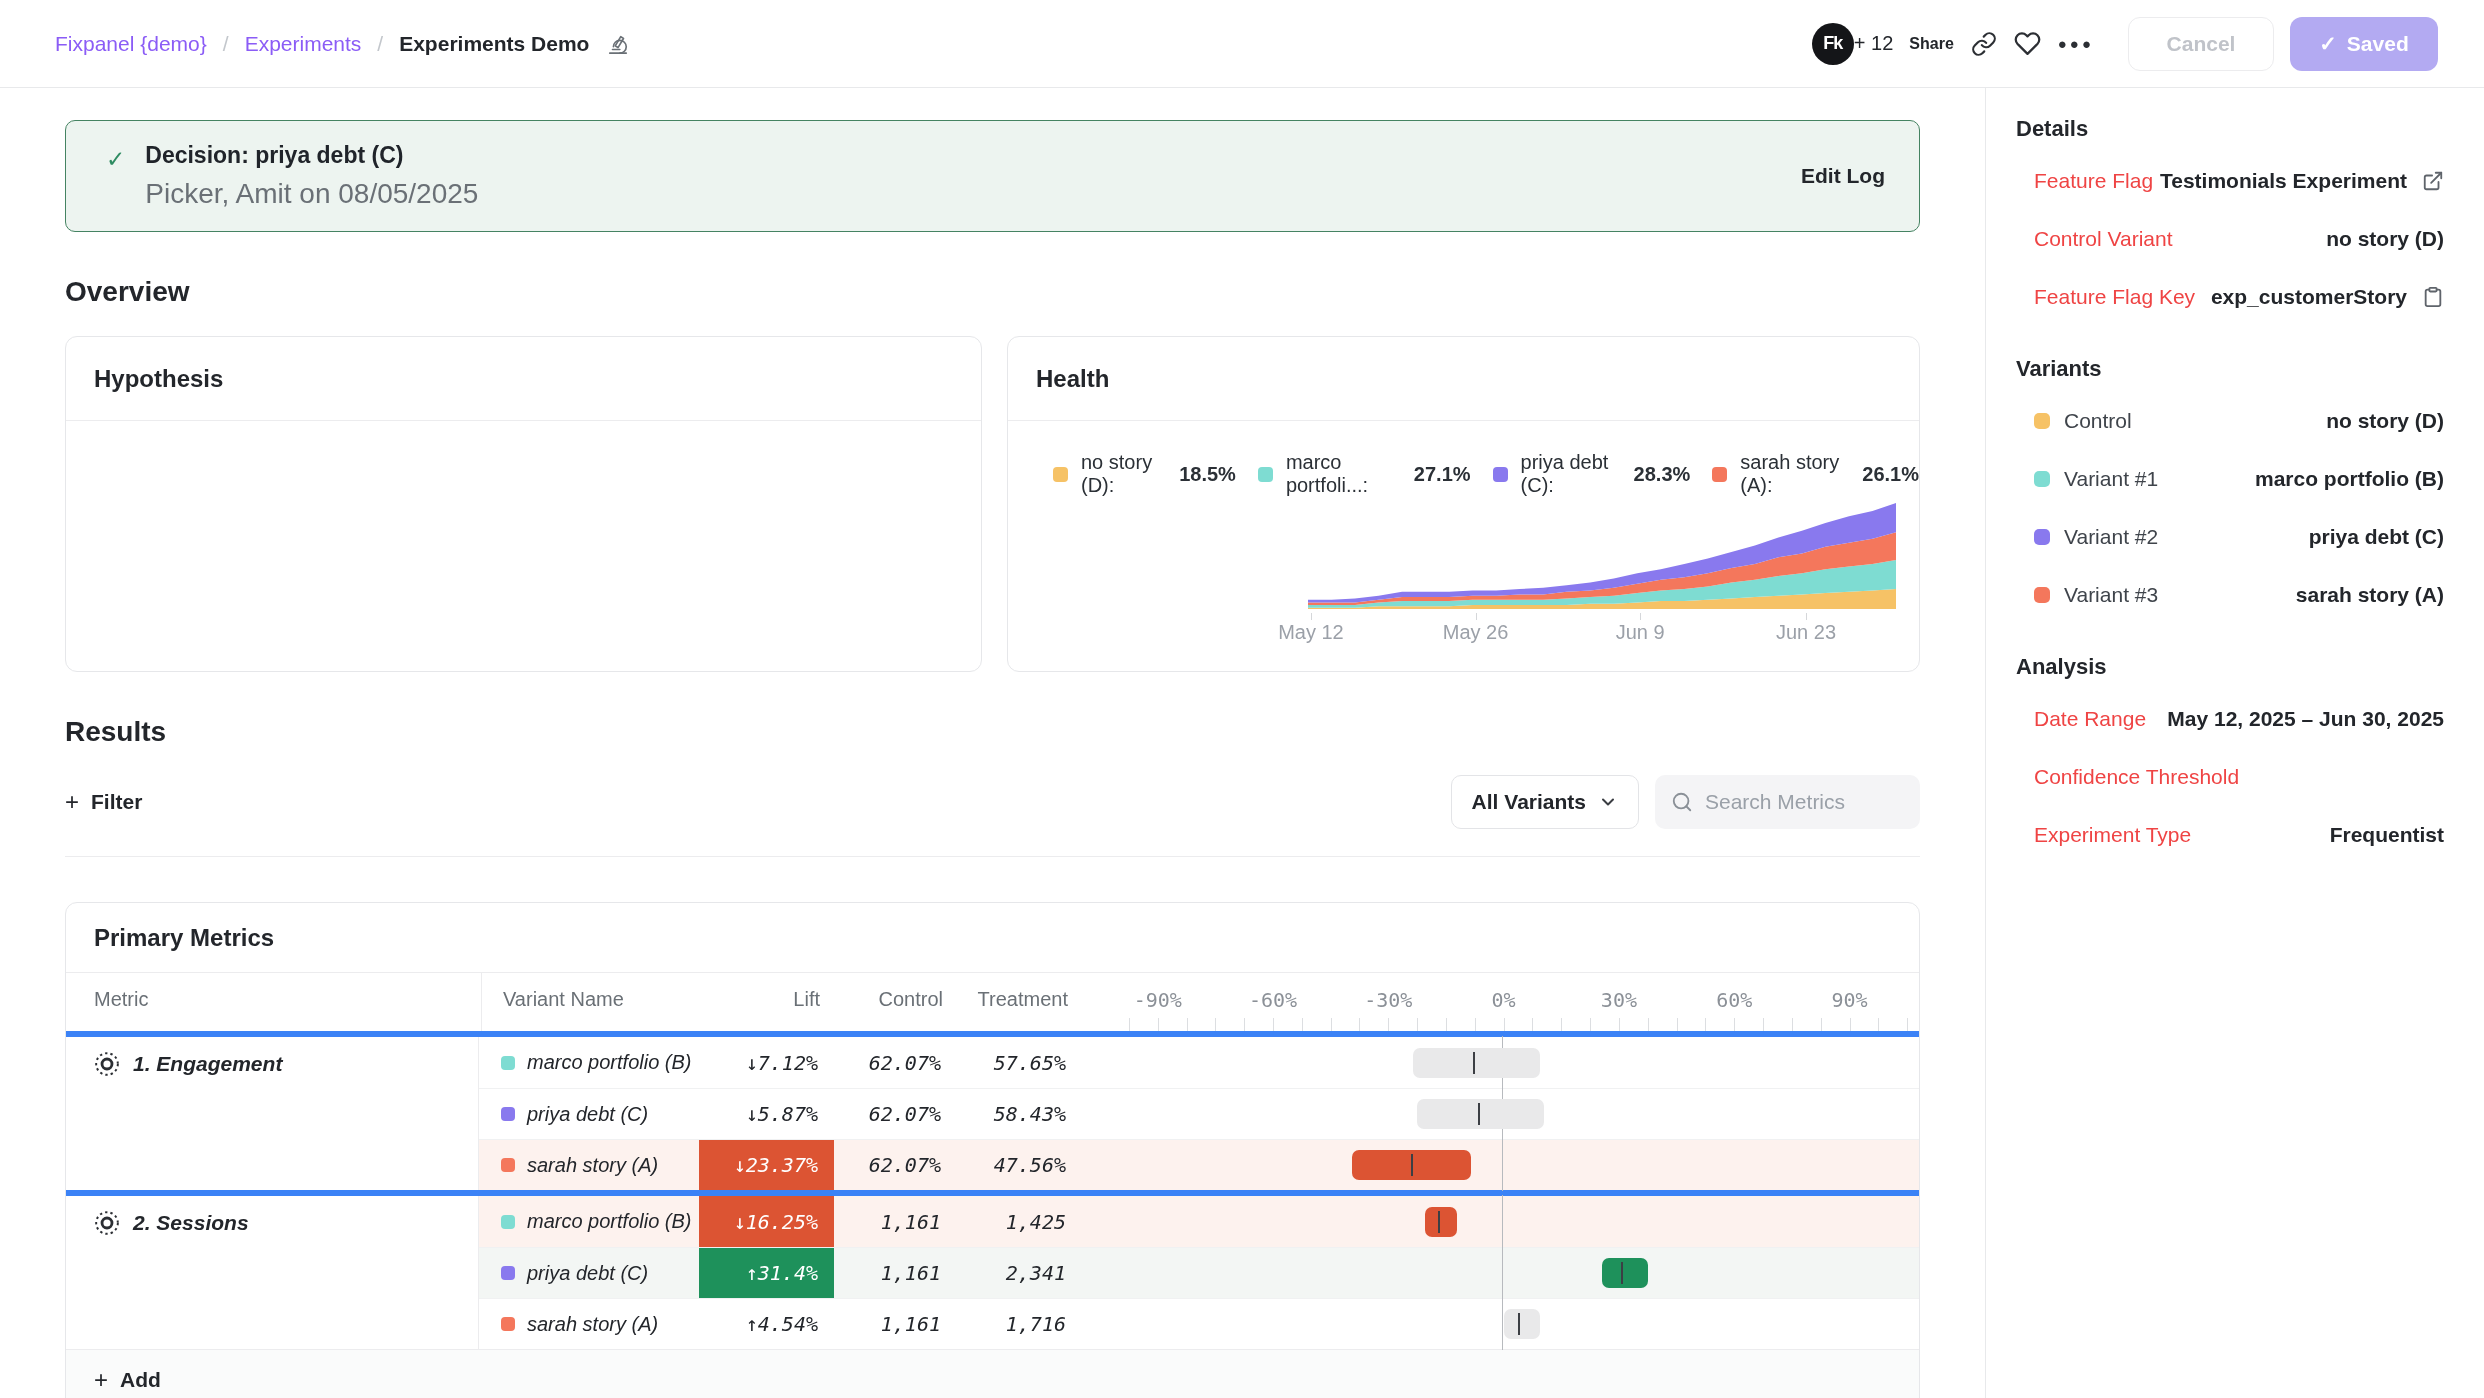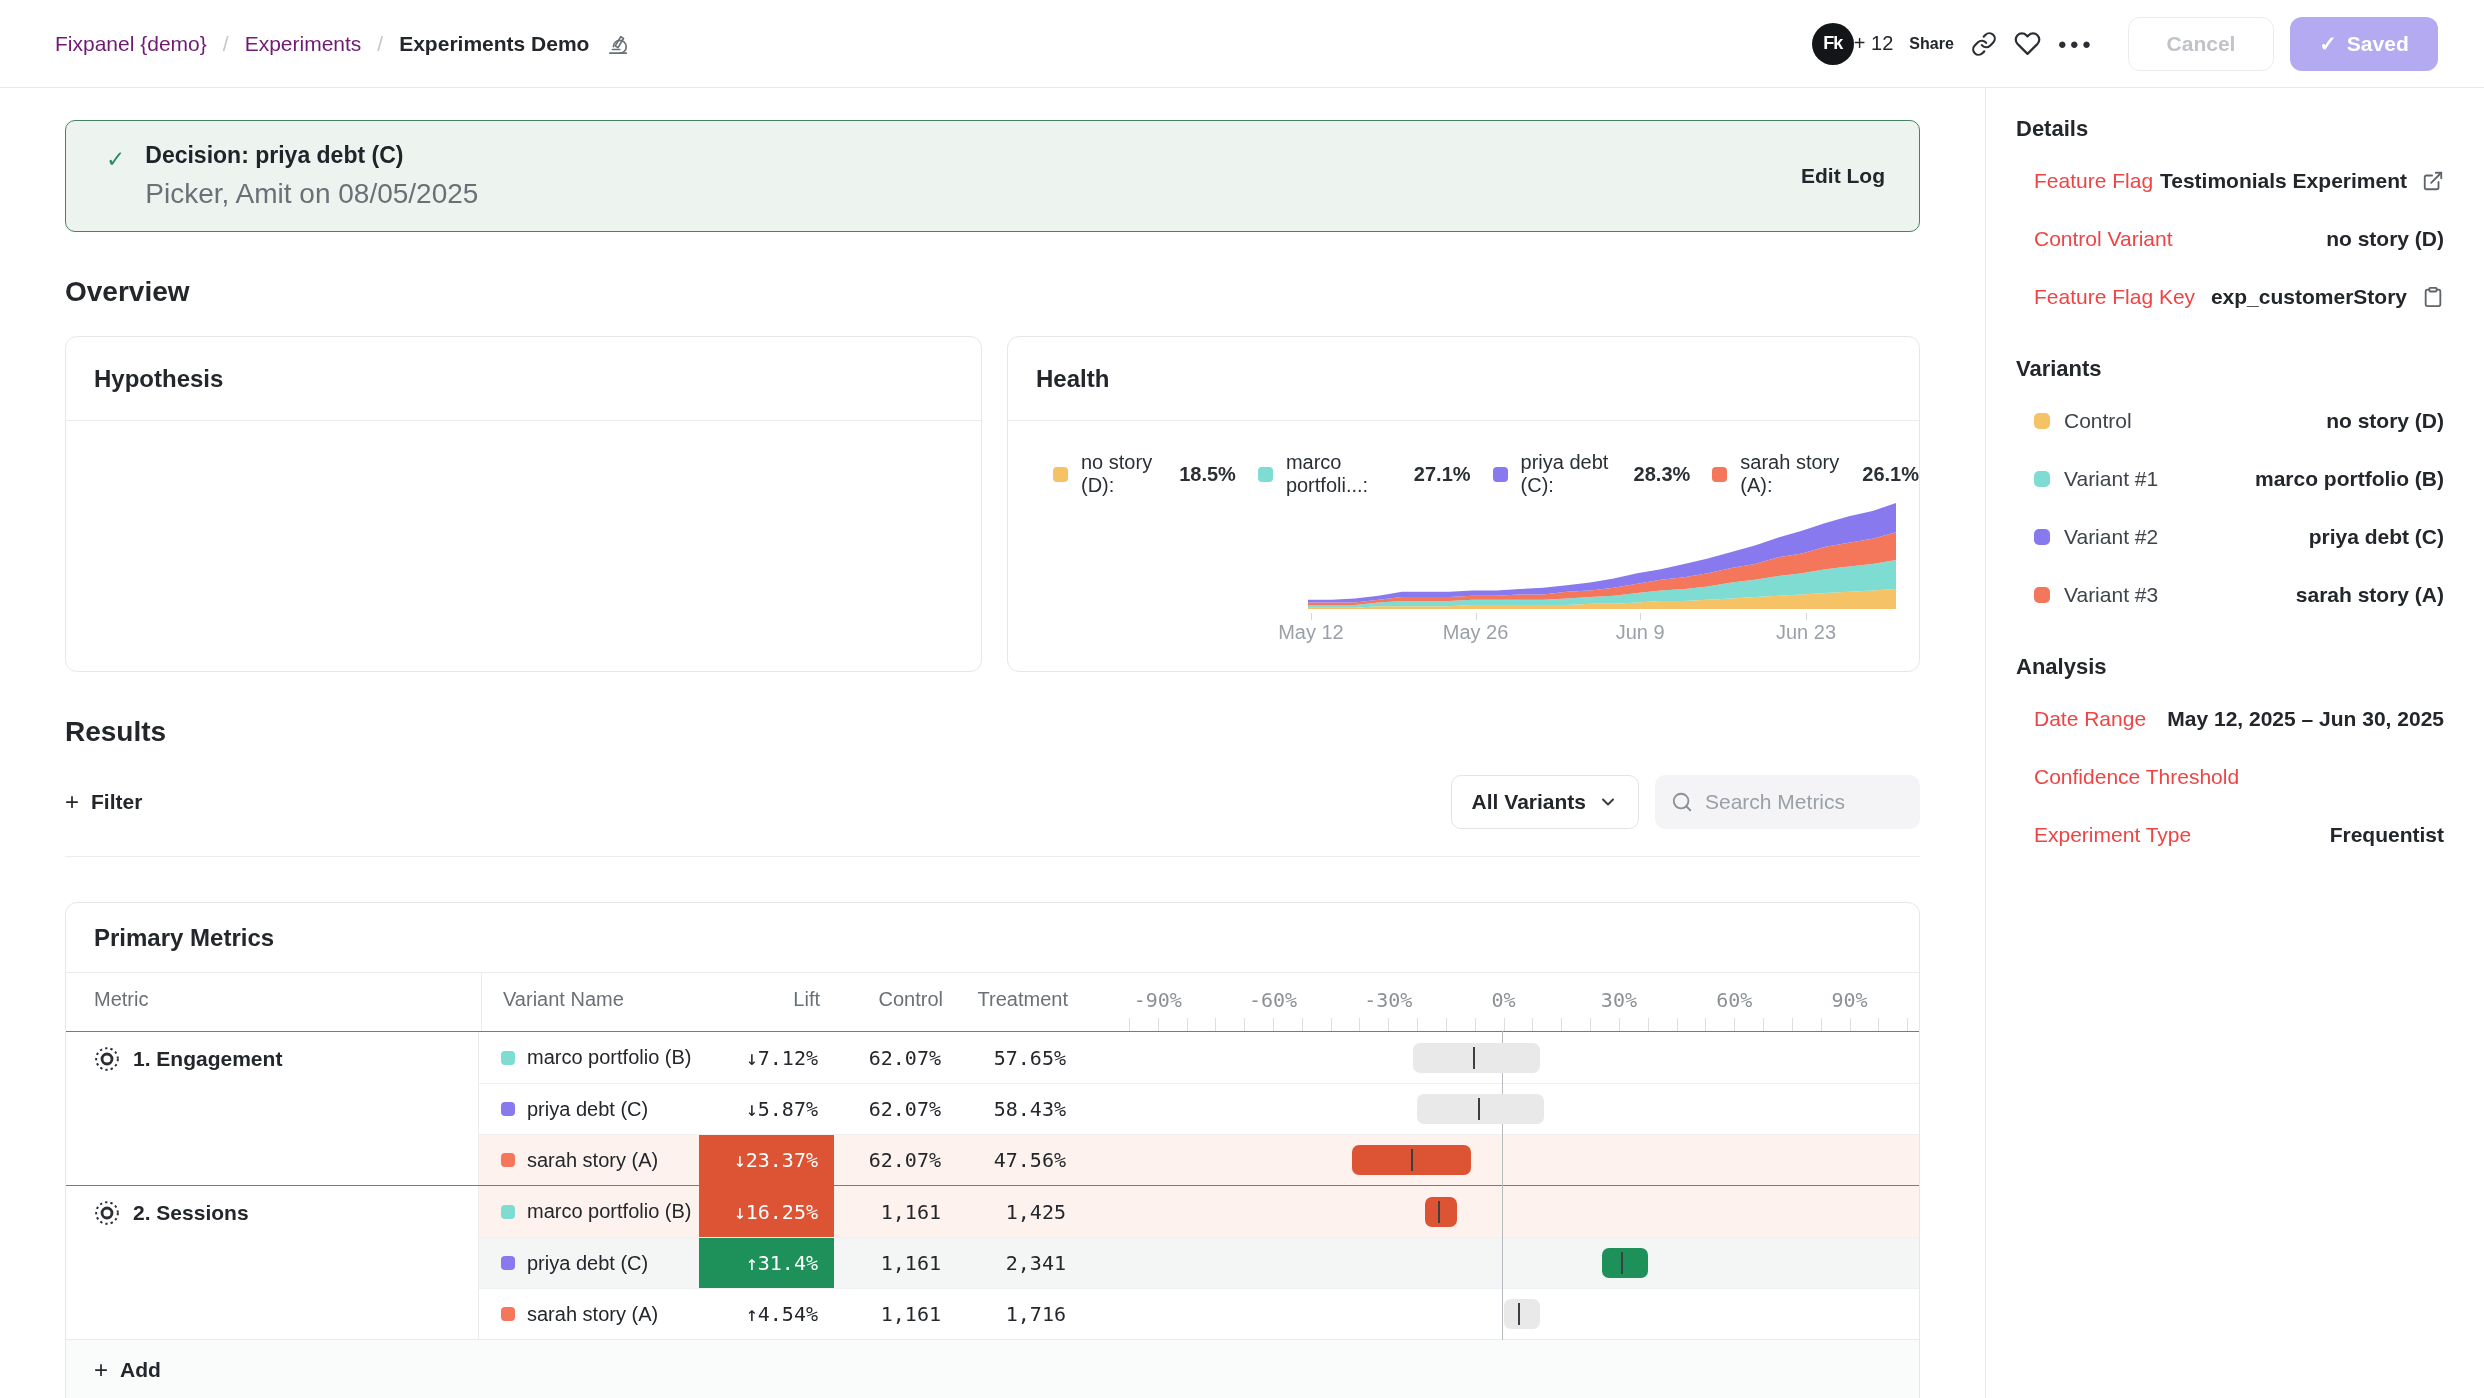--- a/index.html
+++ b/index.html
@@ -5,21 +5,21 @@
   * { margin:0; padding:0; box-sizing:border-box; }
   html,body { width:2484px; height:1398px; background:#fff; overflow:hidden;
     font-family:"Liberation Sans","DejaVu Sans",sans-serif; color:#23262b; }
   svg { display:block; }
 
   
   .topbar { position:absolute; top:0; left:0; width:2484px; height:88px;
     border-bottom:1px solid #e8e9eb; display:flex; align-items:center;
     padding:0 46px 0 55px; background:#fff; z-index:5; }
   .breadcrumb { display:flex; align-items:center; gap:16px; font-size:21px; }
-  .crumb { color:#701a75; cursor:pointer; }
+  .crumb { color:#8b5cf6; cursor:pointer; }
   .crumb.current { color:#23262b; font-weight:600; }
   .crumb-sep { color:#c3c7cc; }
   .crumb-icon { margin-left:2px; color:#6a7076; }
   .topbar-right { margin-left:auto; display:flex; align-items:center; gap:16px; }
   .avatar { width:42px; height:42px; border-radius:50%; background:#141518; color:#fff;
     font-weight:700; font-size:18px; display:grid; place-items:center; letter-spacing:-1px; }
   .collab-badge { font-size:20px; color:#23262b; margin-left:-16px; }
   .share { font-size:16px; font-weight:600; }
   .icon-btn { width:28px; height:28px; color:#2c2f34; display:grid; place-items:center; cursor:pointer; }
   .ellipsis { font-size:15px; letter-spacing:3px; color:#2c2f34; font-weight:700; }
@@ -87,21 +87,21 @@
   .ch-variant { left:437px; }
   .ch-lift { left:635px; width:119px; text-align:right; }
   .ch-control { left:770px; width:107px; text-align:right; }
   .ch-treat { left:893px; width:109px; text-align:right; }
   .axis-labels { position:absolute; left:1035px; top:15px; width:820px; height:24px;
     font-family:"DejaVu Sans Mono",monospace; color:#8b9097; }
   .axis-labels span { position:absolute; transform:translateX(-50%); }
   .tick-strip { position:absolute; left:1035px; bottom:0; width:820px; height:13px; }
   .tick-strip .tick { position:absolute; bottom:0; width:1px; height:13px; background:#dcdee1; }
 
-  .group { display:flex; border-top:1px solid #3b82f6; }
+  .group { display:flex; border-top:6px solid #3b82f6;font-style:italic; }
   .group-left { width:415px; border-right:1px solid #ececee; padding:13px 0 0 28px;
     display:flex; gap:13px; align-items:flex-start; cursor:pointer; }
   .metric-icon { color:#2b2e33; flex:none; margin-top:1px; }
   .metric-name { font-size:21px; font-weight:600; padding-top:2px; }
   .group-rows { flex:1; display:flex; flex-direction:column; }
   .vrow { display:flex; align-items:center; height:51px; }
   .vrow + .vrow { border-top:1px solid #f0f1f2; }
   .vrow.pink { background:#fdf2ee; }
   .vrow.mint { background:#f3f6f4; }
   .cell { font-size:20px; }

